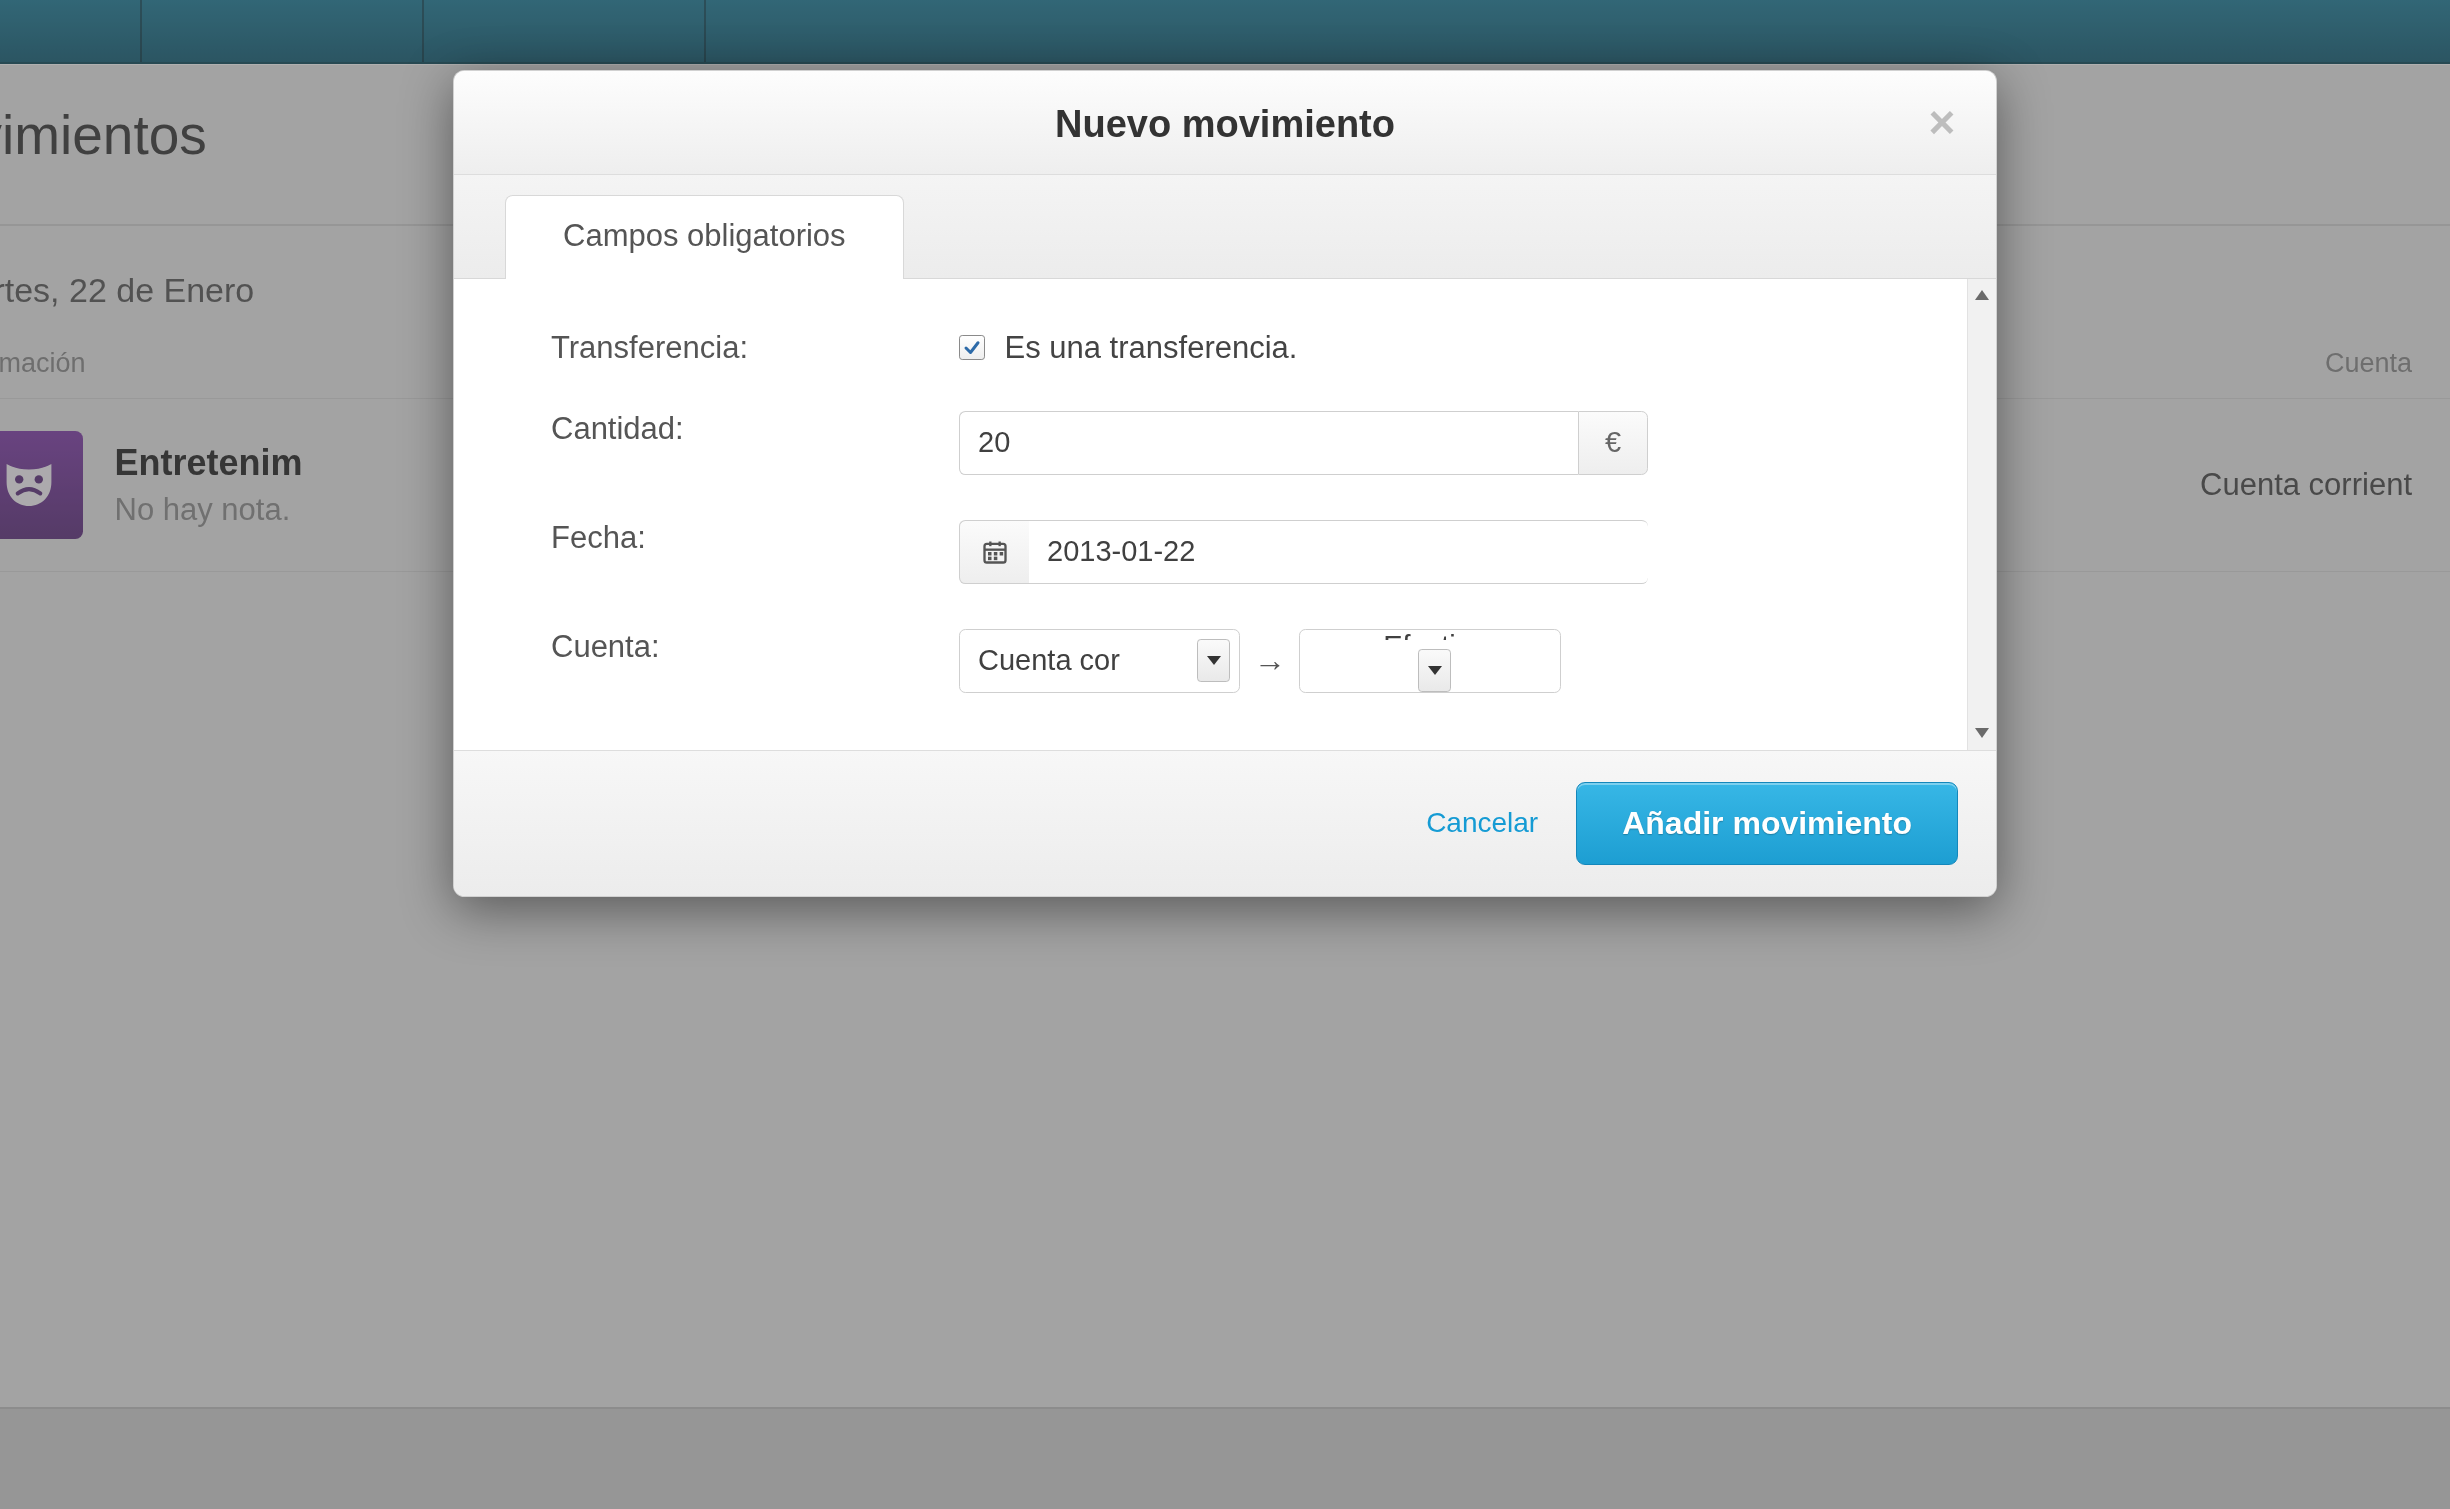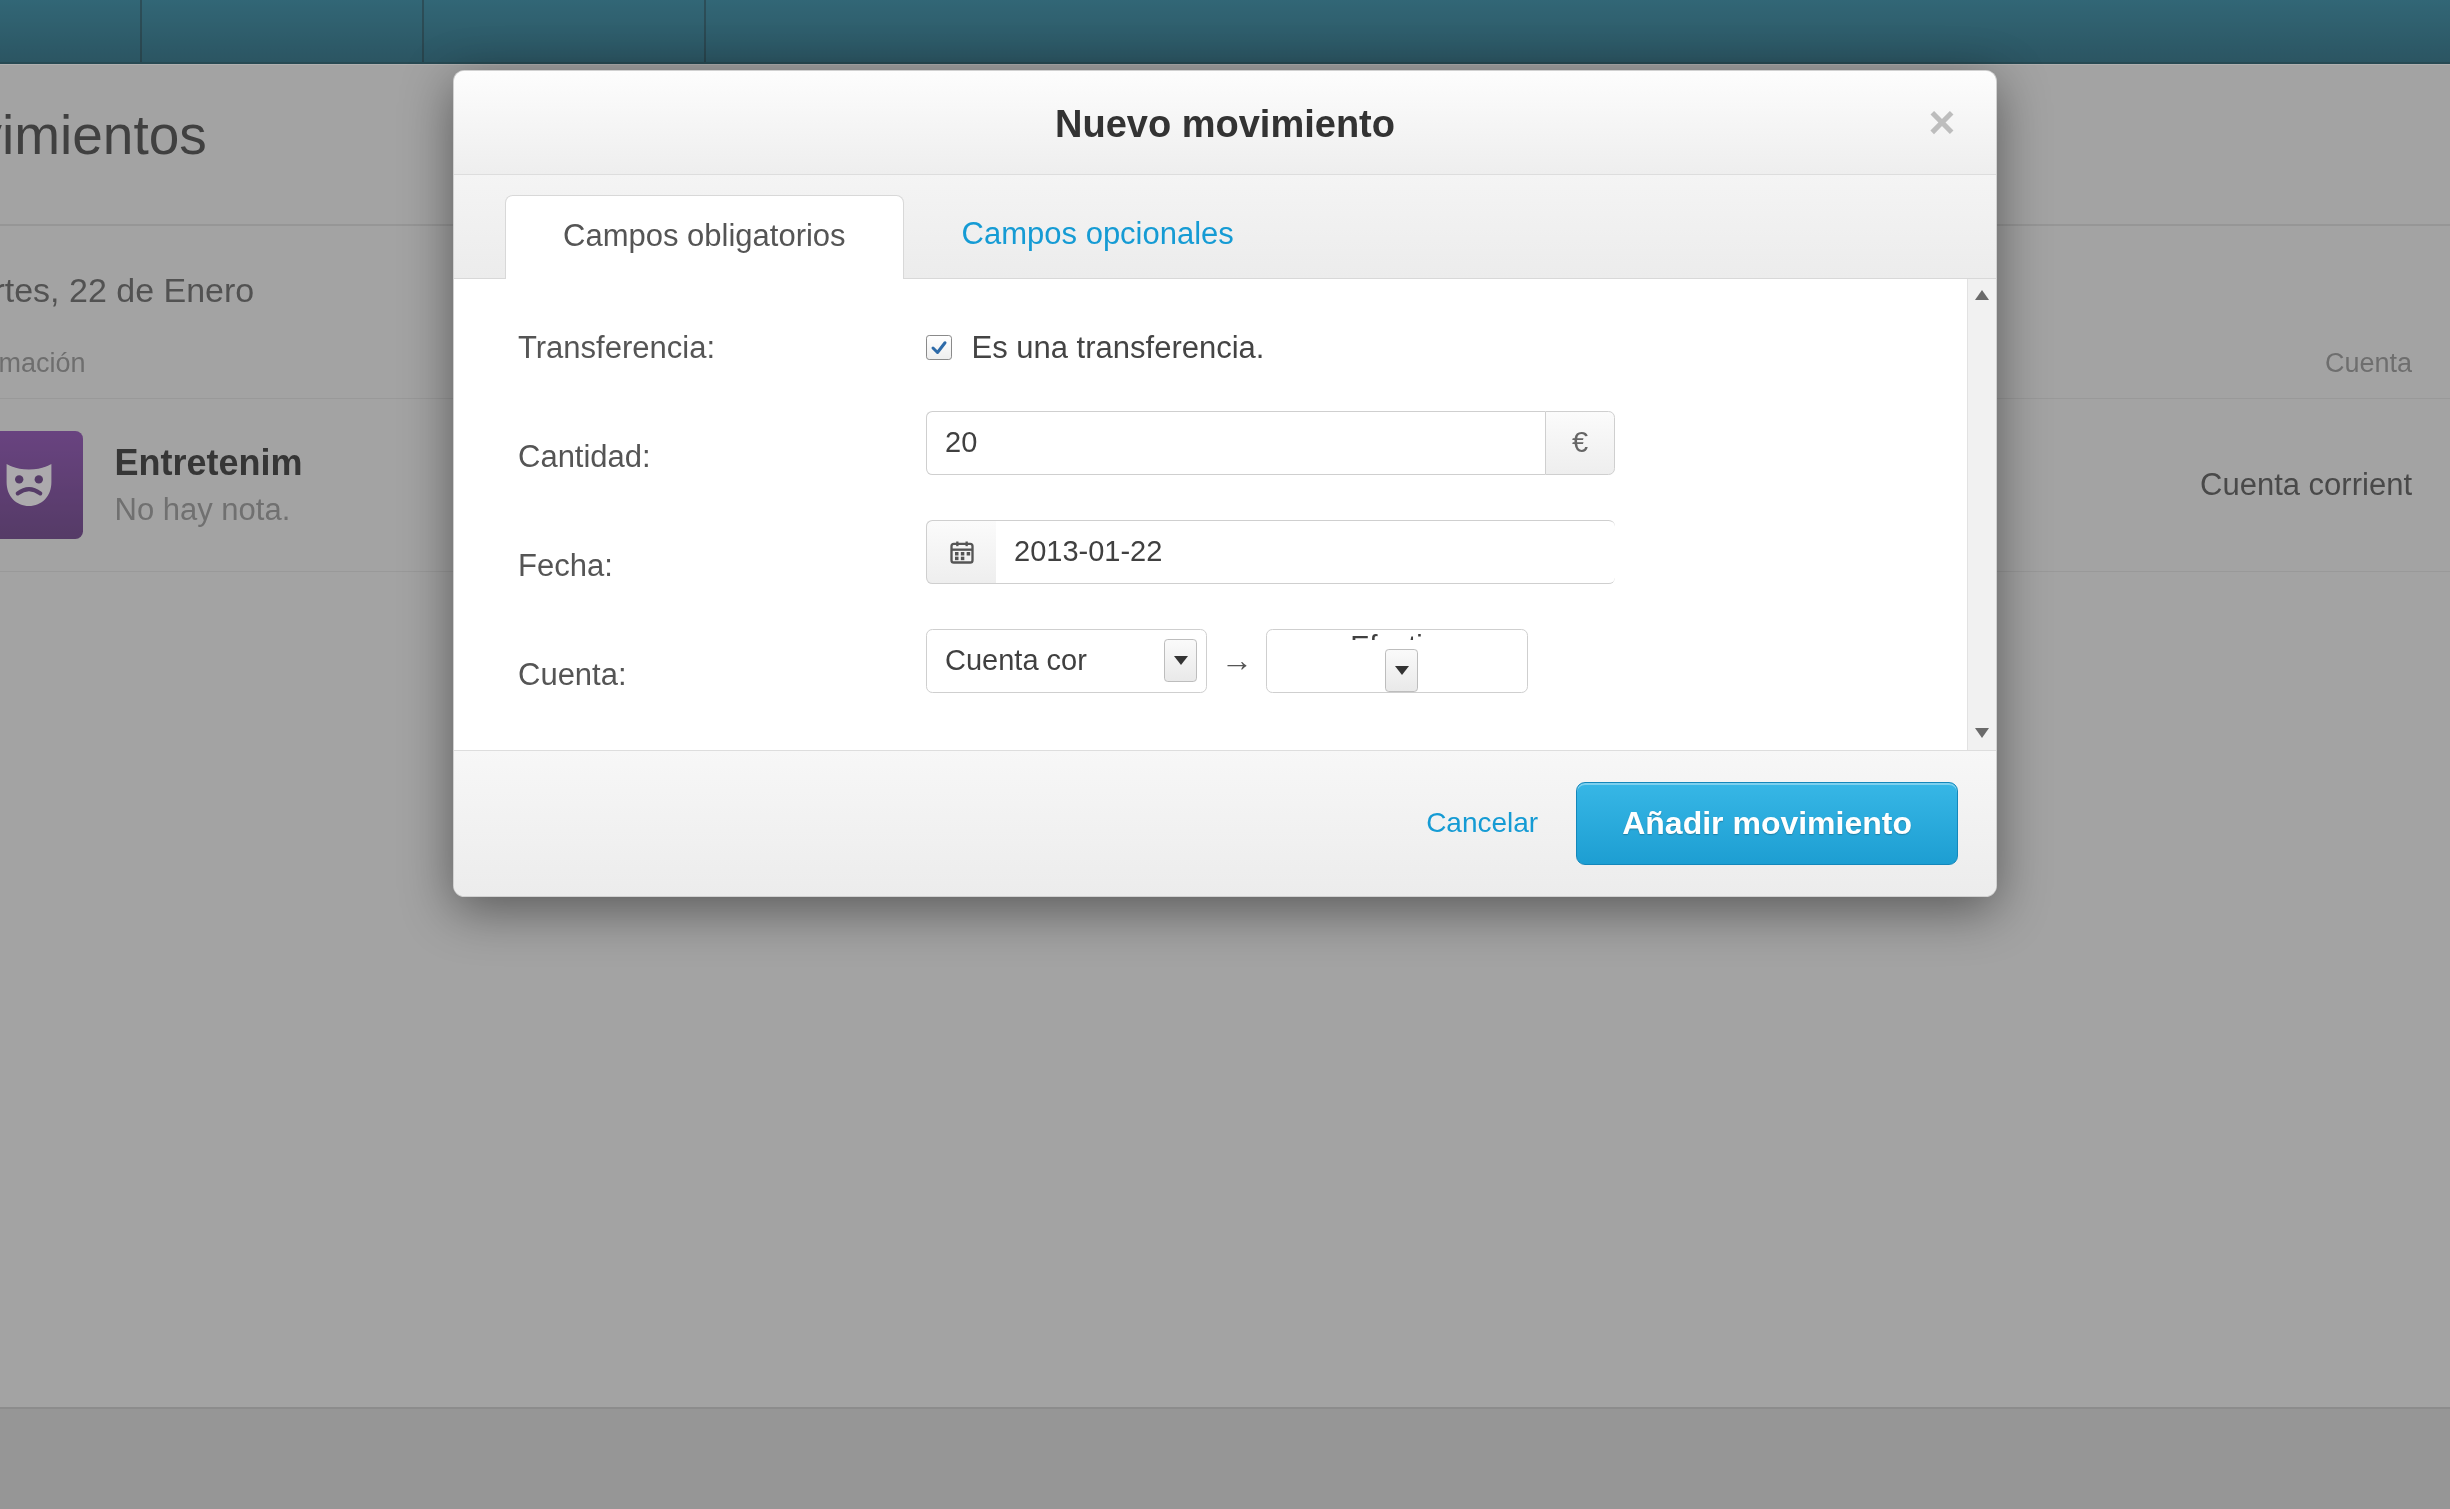--- a/index.html
+++ b/index.html
@@ -173,22 +173,23 @@
     width: 0; height: 0;
     border-left: 7.7px solid transparent;
     border-right: 7.7px solid transparent;
     cursor: pointer;
   }
   .scroll-arrow.up   { border-bottom: 10.2px solid #6a6a6a; margin-top: 6.4px; }
   .scroll-arrow.down { border-top: 10.2px solid #6a6a6a; margin-bottom: 6.4px; }
 
   .form-row {
     display:flex;
-    align-items:flex-end;
+    align-items:flex-start;
     margin-bottom: 45px;
+    margin-left: 33px;
   }
   .form-label {
     width: 408px;
     font-size: 31px;
     color: #555;
   }
   .form-field {
     flex:1;
     display:flex;
     align-items:center;
@@ -332,21 +333,20 @@
 <div class="dim"></div>
 
 <div class="modal">
   <div class="modal-header">
     <div class="modal-title">Nuevo movimiento</div>
     <button class="modal-close">×</button>
   </div>
 
   <div class="modal-tabs">
     <div class="tab active">Campos obligatorios</div>
-    <div class="tab inactive">Campos opcionales</div>
   </div>
 
   <div class="modal-body-wrap">
     <div class="modal-body">
 
       <div class="form-row">
         <div class="form-label">Transferencia:</div>
         <div class="form-field">
           <span class="chk">
             <svg viewBox="0 0 24 24">

